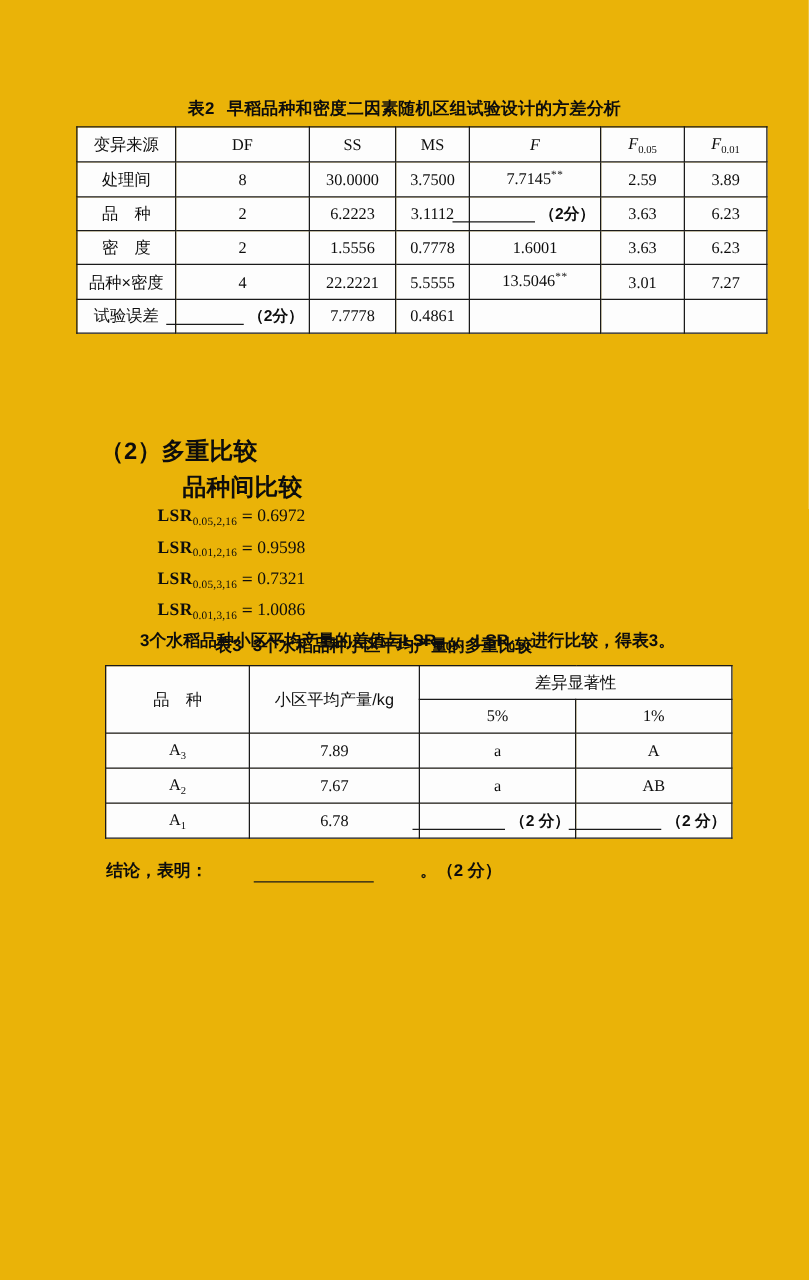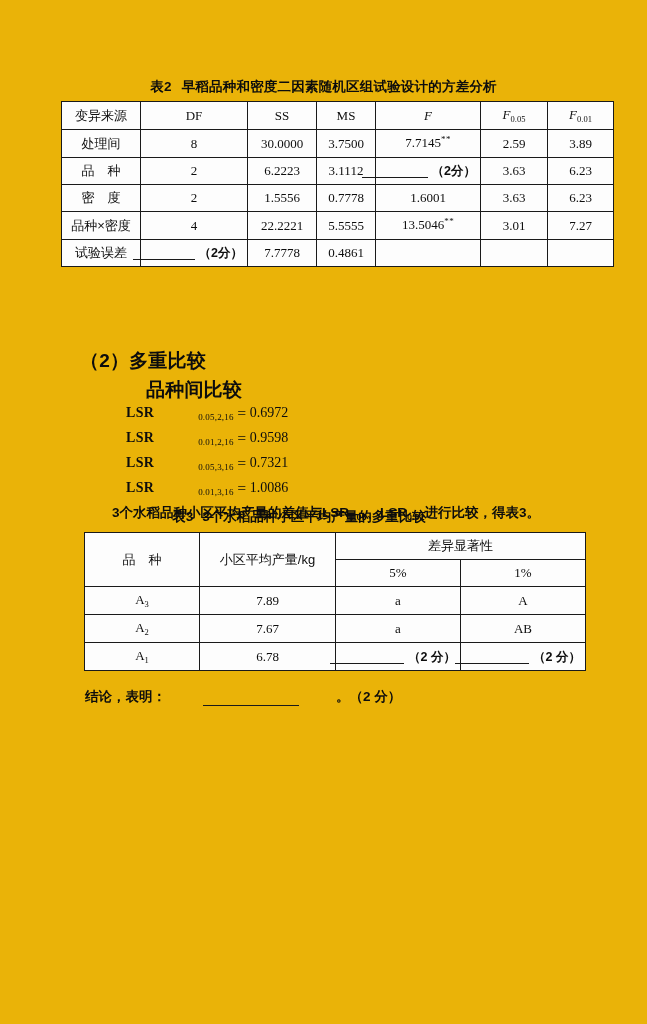--- a/index.html
+++ b/index.html
@@ -103,21 +103,21 @@
     white-space: nowrap;
     letter-spacing: 0.2px;
   }
   .lsr {
     position: absolute;
     font-family: "Liberation Serif", "DejaVu Serif", serif;
     font-size: 14px;
     white-space: nowrap;
   }
   .lsr b { font-weight: bold; letter-spacing: 0.3px; }
-  .lsr .sb { font-size: 9px; position: relative; top: 3px; letter-spacing: 0.2px; margin-left: 44px; }
+  .lsr .sb { font-size: 9px; position: relative; top: 3px; letter-spacing: 0.2px; }
   .eq { margin: 0 1px; }
 
   .tbl3-caption {
     position: absolute;
     left: 0;
     top: 505px;
     width: 598px;
     text-align: center;
     font-family: "Liberation Sans", "DejaVu Sans", sans-serif;
     font-weight: bold;

